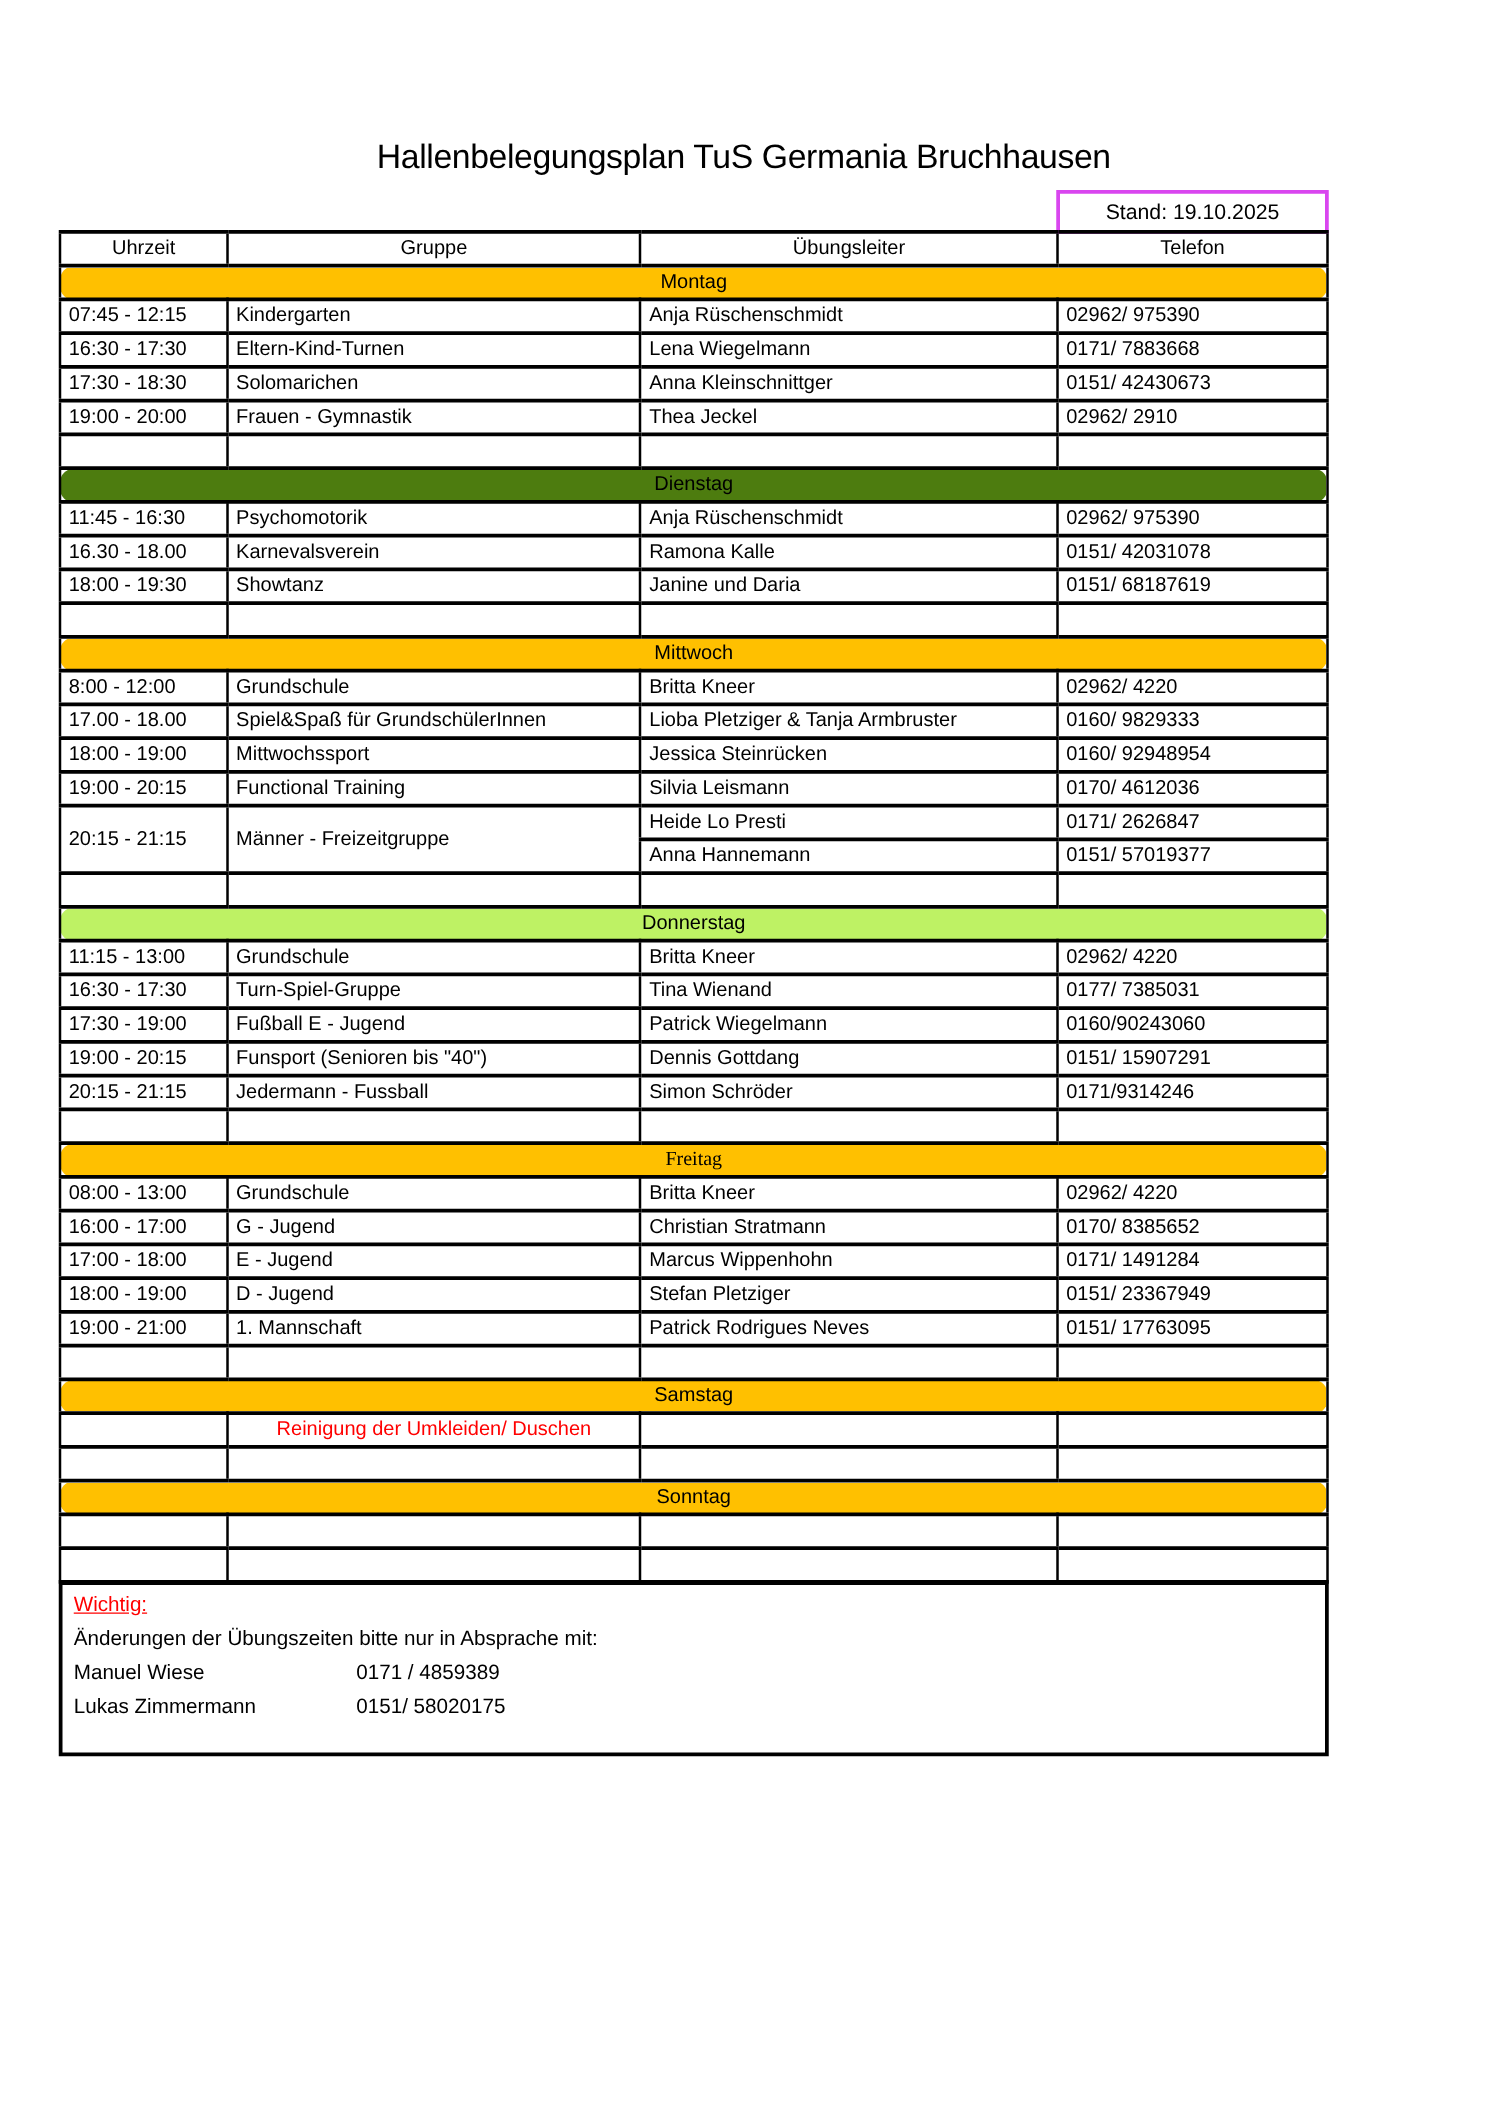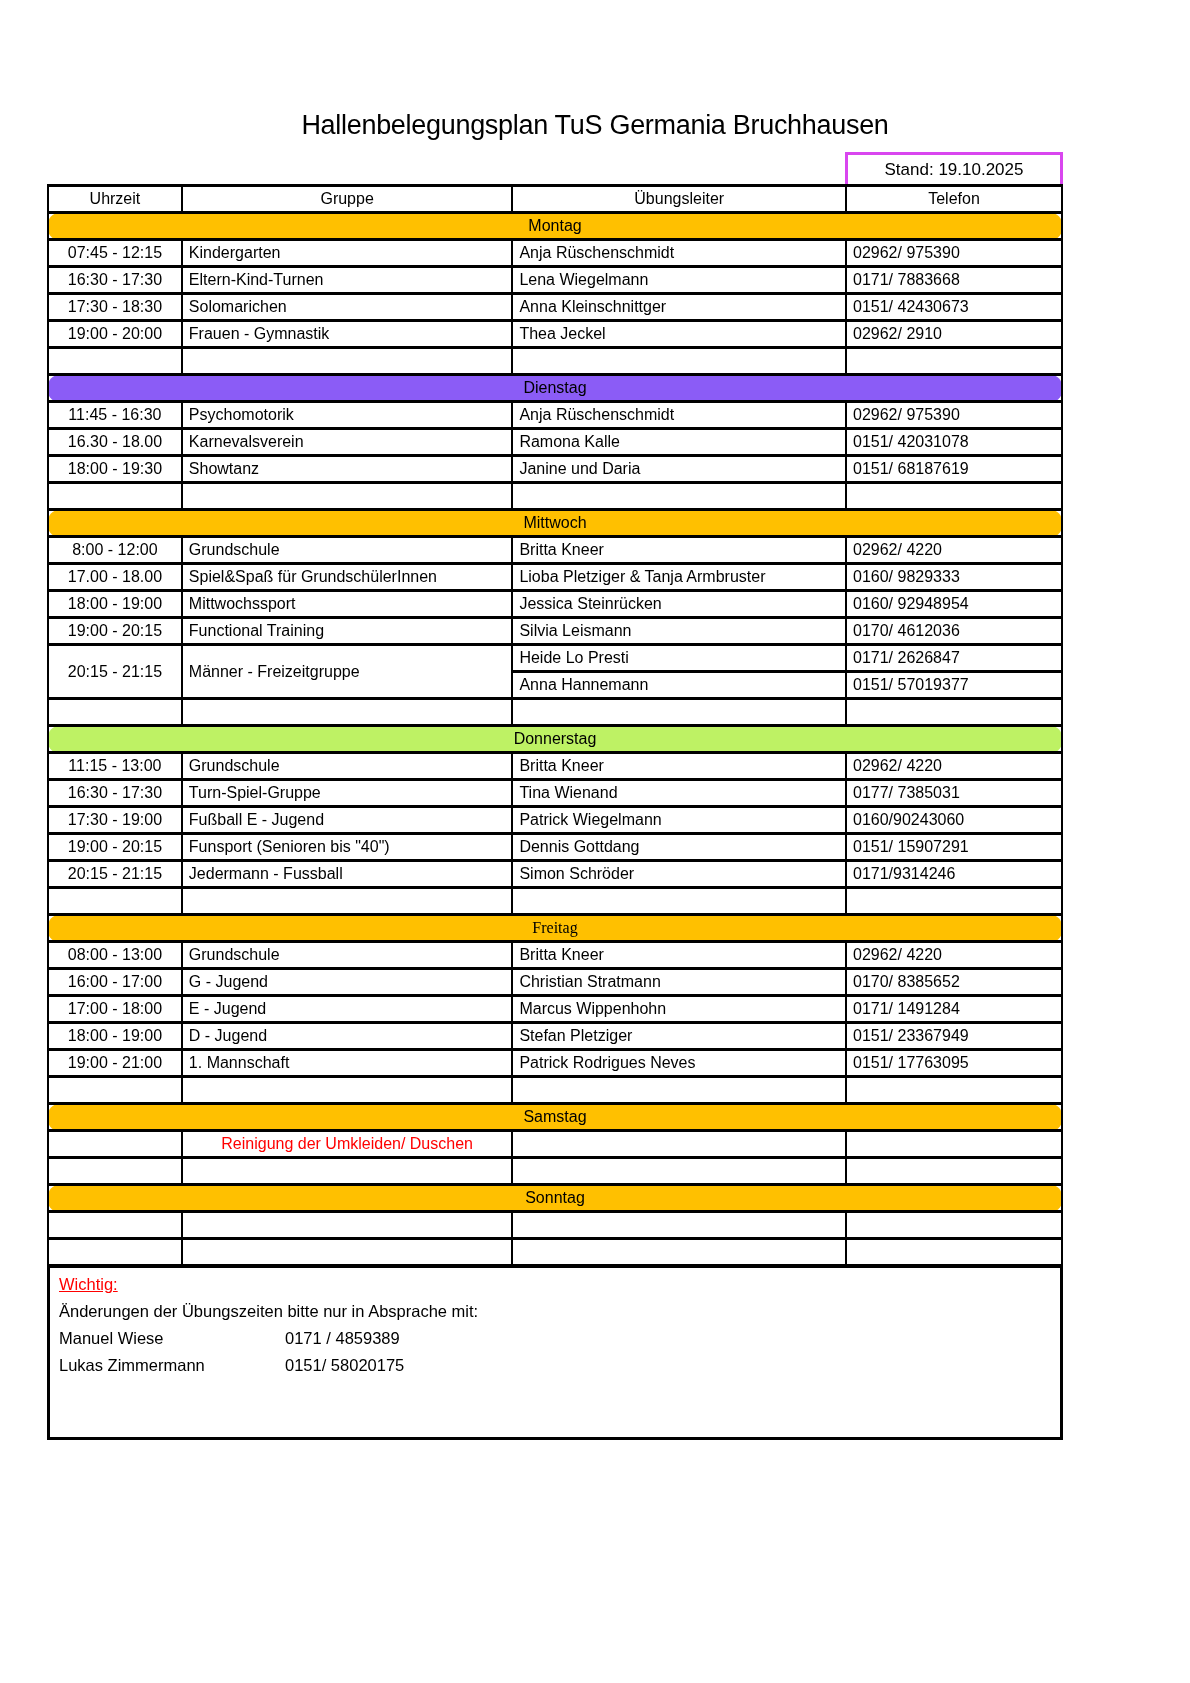--- a/index.html
+++ b/index.html
@@ -18,28 +18,28 @@
   }
   .table-wrap { position:absolute; left:47px; top:184px; width:1016px; }
   table.schedule { border-collapse:collapse; width:100%; table-layout:fixed; }
   table.schedule td {
     border:2px solid #000; border-top-width:3px; border-bottom-width:3px;
     height:24px; font-size:16px; padding:0 6px;
     overflow:hidden; white-space:nowrap; box-sizing:content-box;
   }
   td.col-h { text-align:center; }
   td.day-bar { text-align:center; border-top-width:4px;border-radius:11px; }
-  td.t-time { text-align:center; padding:0 2px; }
+  td.t-time { text-align:left; padding:0 2px; }
   td.t-group, td.t-leader, td.t-phone { text-align:left; }
   td.center { text-align:center; }
   td.sub-top { border-bottom-width:2px;margin-top:29px; }
   td.sub-bot { border-top-width:2px; }
   .footer-box {
     border:3px solid #000; border-top-width:4px; margin-top:-3px;
-    box-sizing:border-box; height:176px; padding:3px 9px; font-size:16.5px; line-height:27px;
+    box-sizing:border-box; height:141px; padding:3px 9px; font-size:16.5px; line-height:27px;
   }
   .red-text { }
   .wichtig { text-decoration:underline; }
   .contact-name { display:inline-block; width:226px; }
 </style>
 </head>
 <body>
 
 <div class="page">
 
@@ -91,21 +91,21 @@
             <td class="t-leader">Thea Jeckel</td>
             <td class="t-phone">02962/ 2910</td>
           </tr>
           <tr>
             <td></td>
             <td></td>
             <td></td>
             <td></td>
           </tr>
           <tr>
-            <td class="day-bar" colspan="4" style="background: #8b5cf6;">Dienstag</td>
+            <td class="day-bar" colspan="4" style="background: #4d7c0f;">Dienstag</td>
           </tr>
           <tr>
             <td class="t-time">11:45 - 16:30</td>
             <td class="t-group">Psychomotorik</td>
             <td class="t-leader">Anja Rüschenschmidt</td>
             <td class="t-phone">02962/ 975390</td>
           </tr>
           <tr>
             <td class="t-time">16.30 - 18.00</td>
             <td class="t-group">Karnevalsverein</td>

